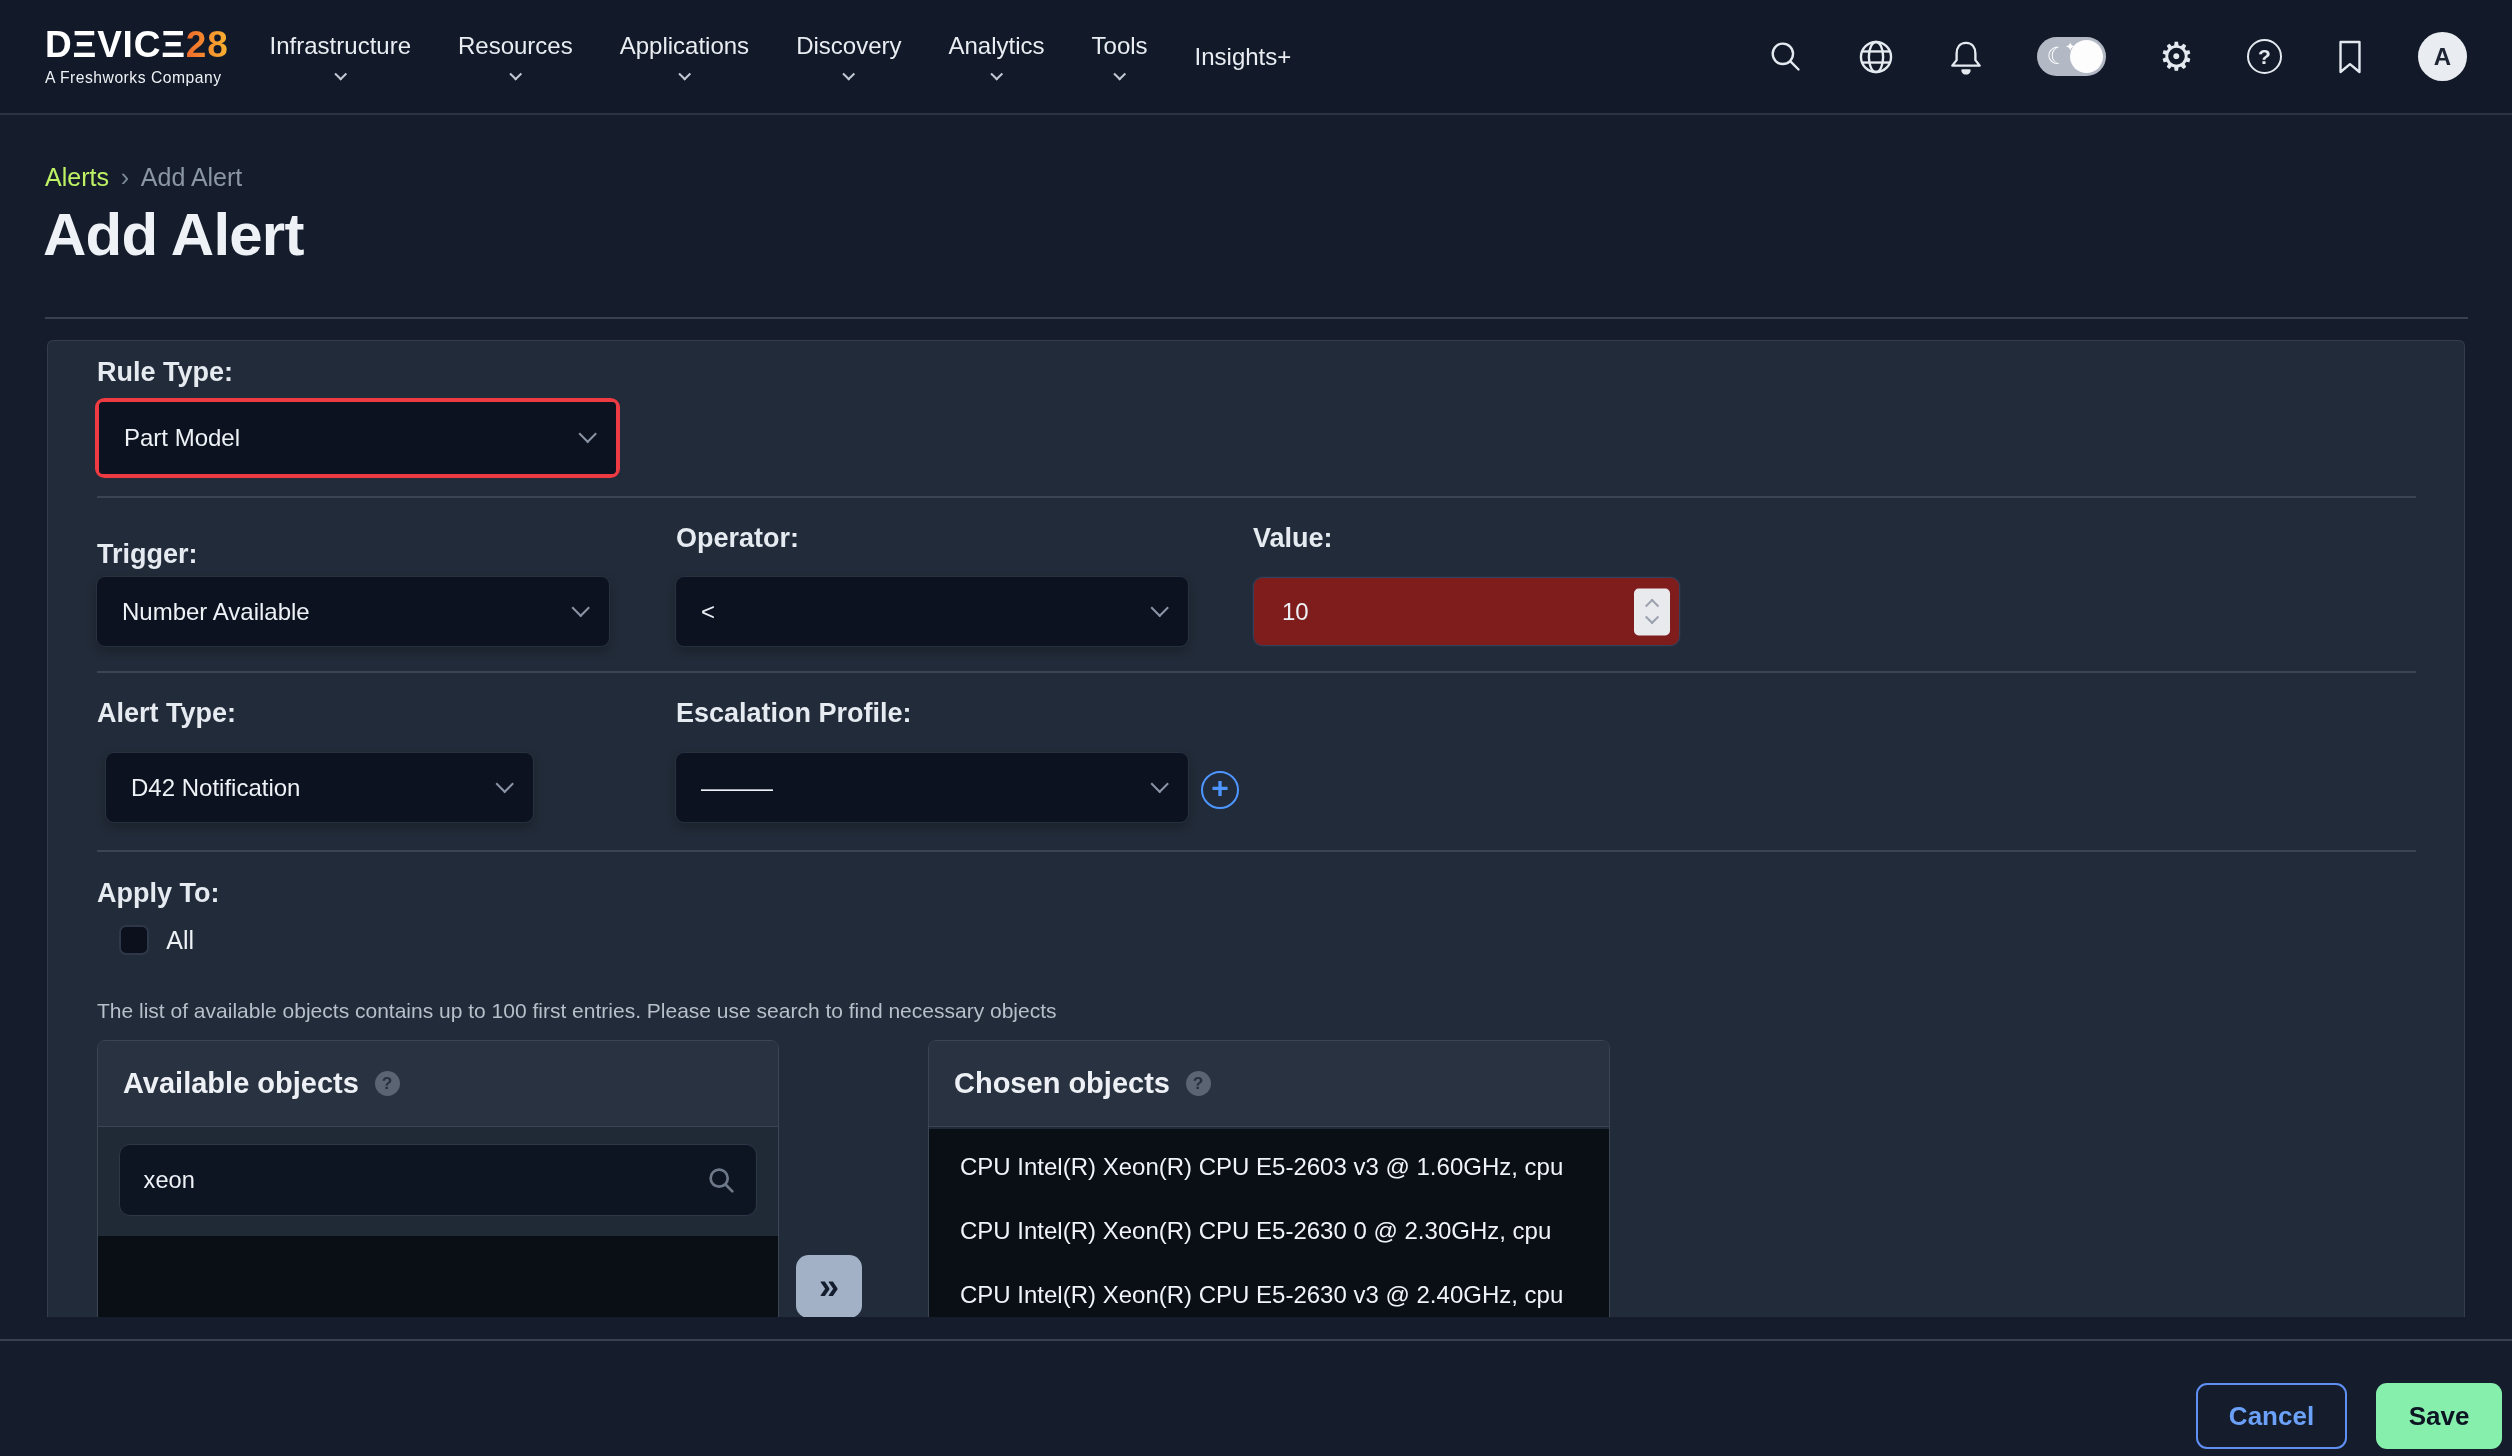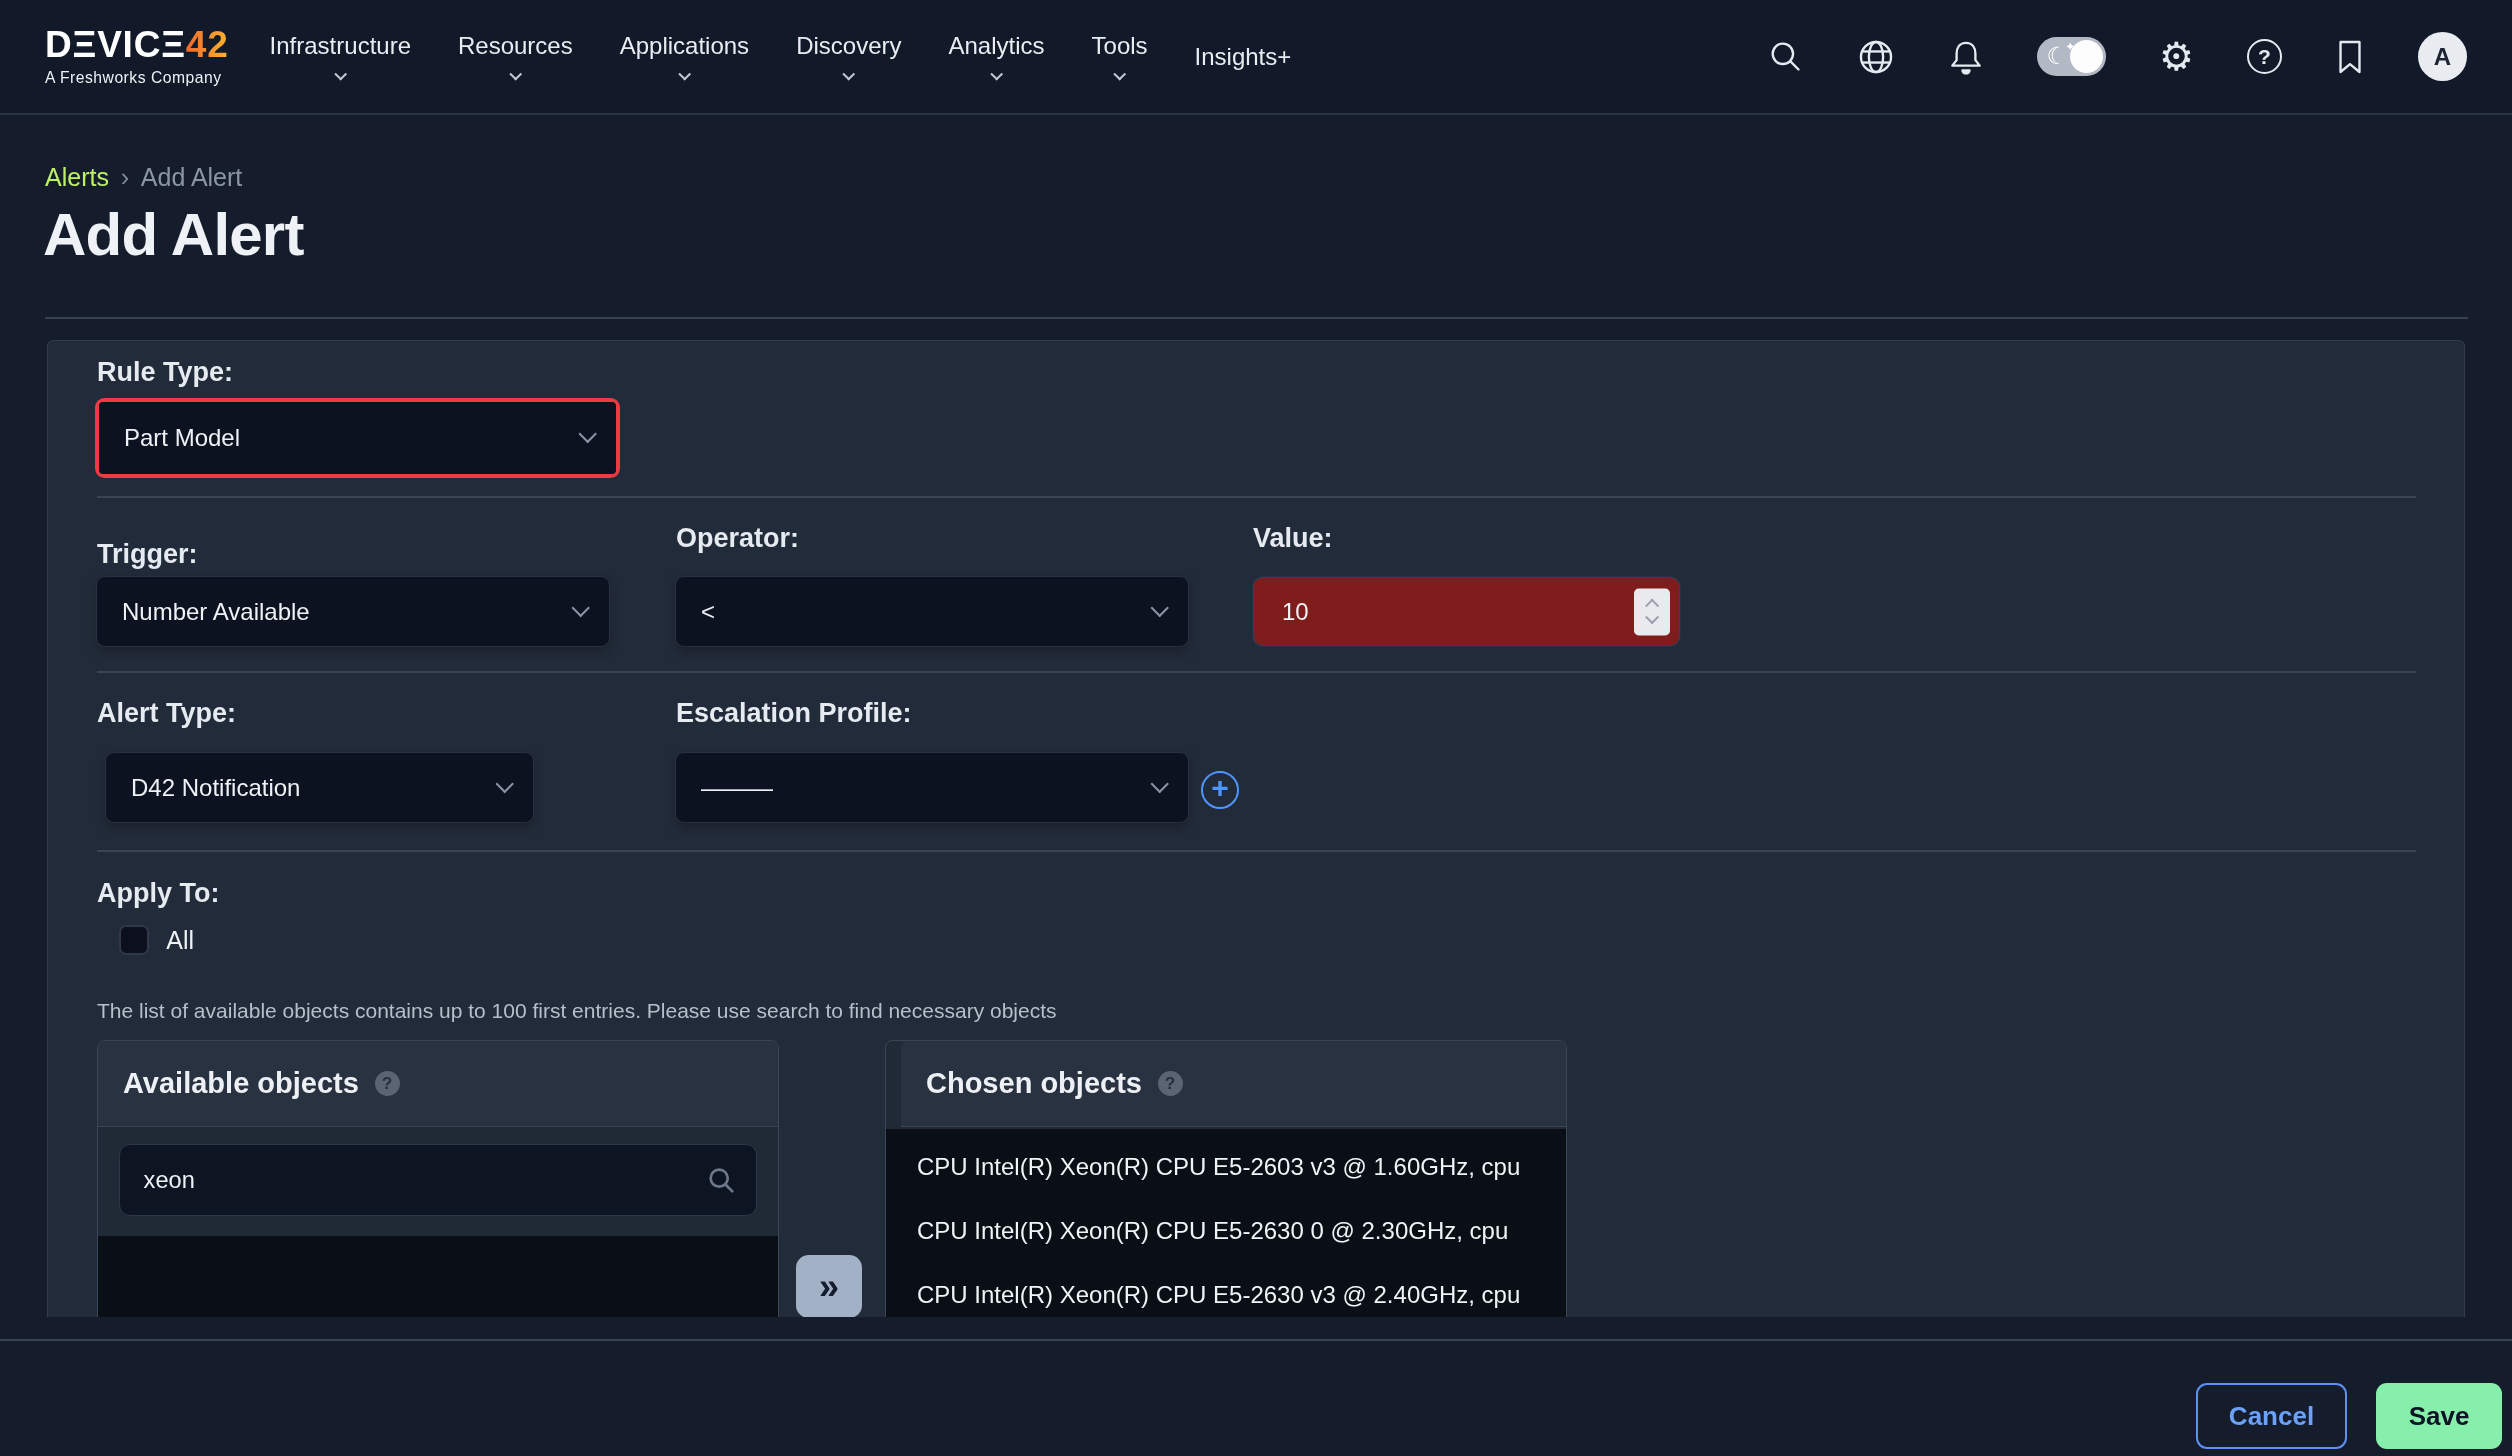--- a/index.html
+++ b/index.html
@@ -118,21 +118,21 @@
   .btn-cancel { left:2196px; width:151px; border:2.4px solid #5f8ff2; color:#6ba1f8; background:transparent; }
   .btn-save { left:2376px; width:126px; border:none; background:#86efac; color:#0d1424; }
 
   svg { display:block; }
 </style>
 </head>
 <body>
 
 <header class="navbar">
   <div class="logo">
-    <div class="brand"><span>DΞVICΞ</span><span class="brand-orange">42</span></div>
+    <div class="brand"><span>DΞVICΞ</span><span class="brand-orange">28</span></div>
     <div class="tagline">A Freshworks Company</div>
   </div>
   <nav class="menu">
     <div class="menu-item">
         <span>Infrastructure</span>
         <span class="chev-sm"></span>
       </div>
     <div class="menu-item">
         <span>Resources</span>
         <span class="chev-sm"></span>
@@ -277,21 +277,21 @@
               <line x1="25.5" y1="25.5" x2="34" y2="34"></line>
           </svg>
         </span>
       </div>
     </div>
     <div class="listbox avail"></div>
   </div>
 
   <button class="transfer-btn">»</button>
 
-  <div class="panel" style="left:837px;padding-left:15px;">
+  <div class="panel" style="left:880px;">
     <div class="panel-header">
       <span class="panel-title">Chosen objects</span>
       <span class="help-badge">?</span>
     </div>
     <div class="listbox chosen">
       <div class="obj-item">CPU Intel(R) Xeon(R) CPU E5-2603 v3 @ 1.60GHz, cpu</div>
       <div class="obj-item">CPU Intel(R) Xeon(R) CPU E5-2630 0 @ 2.30GHz, cpu</div>
       <div class="obj-item">CPU Intel(R) Xeon(R) CPU E5-2630 v3 @ 2.40GHz, cpu</div>
     </div>
   </div>

